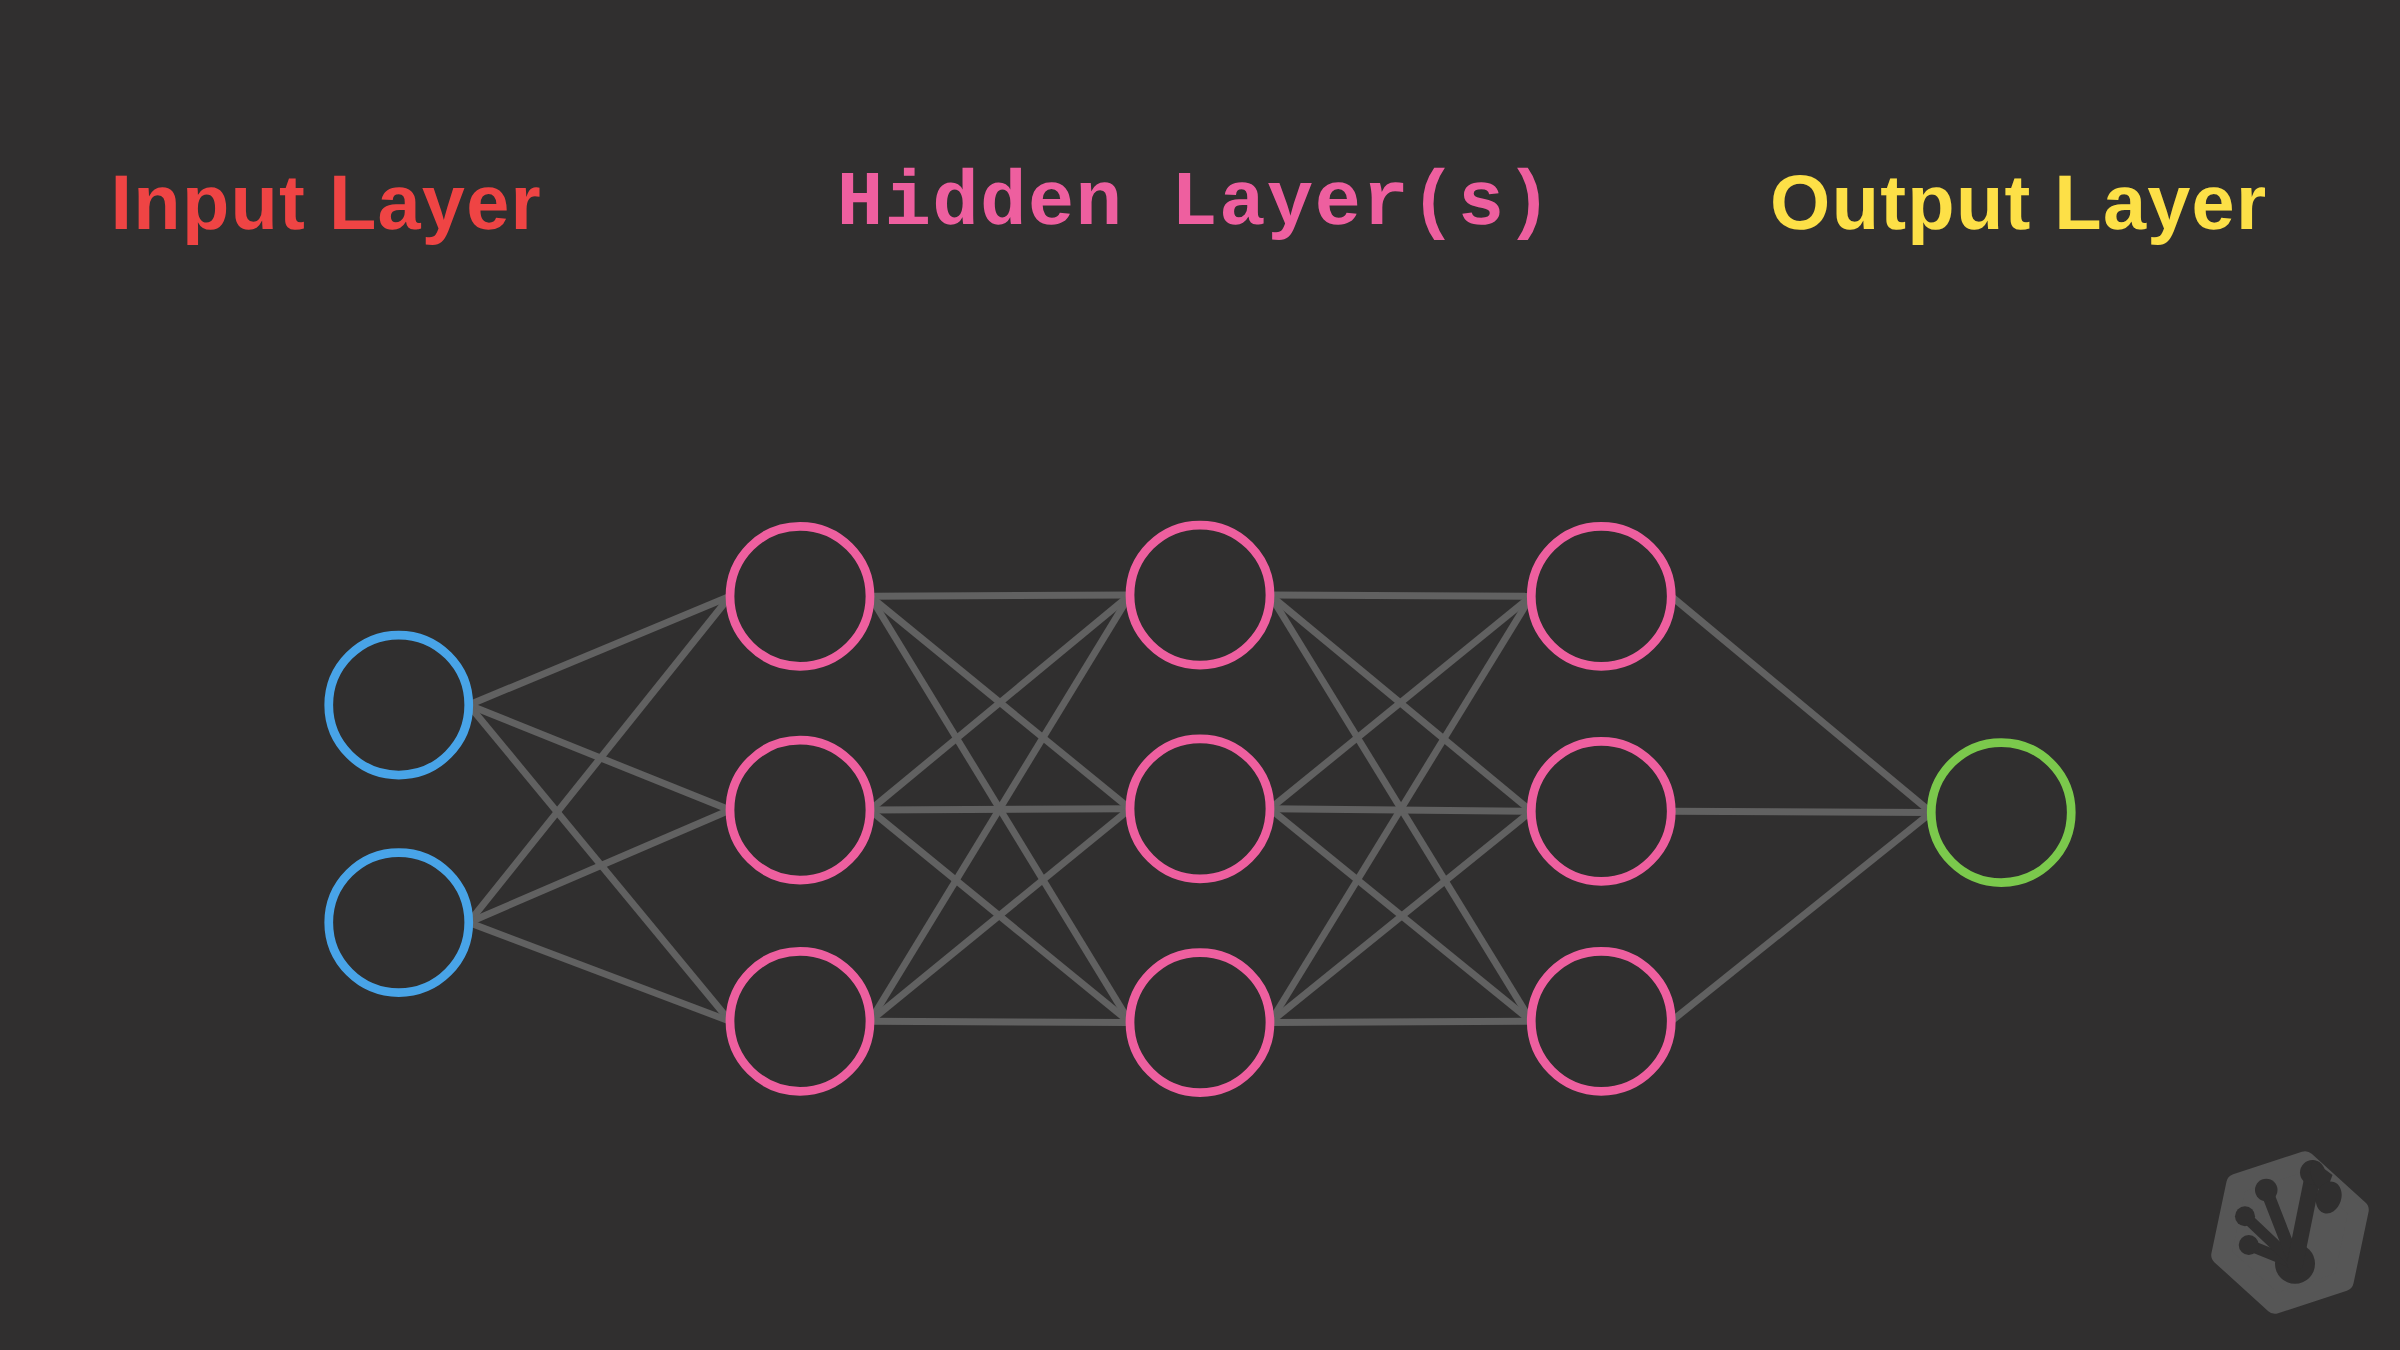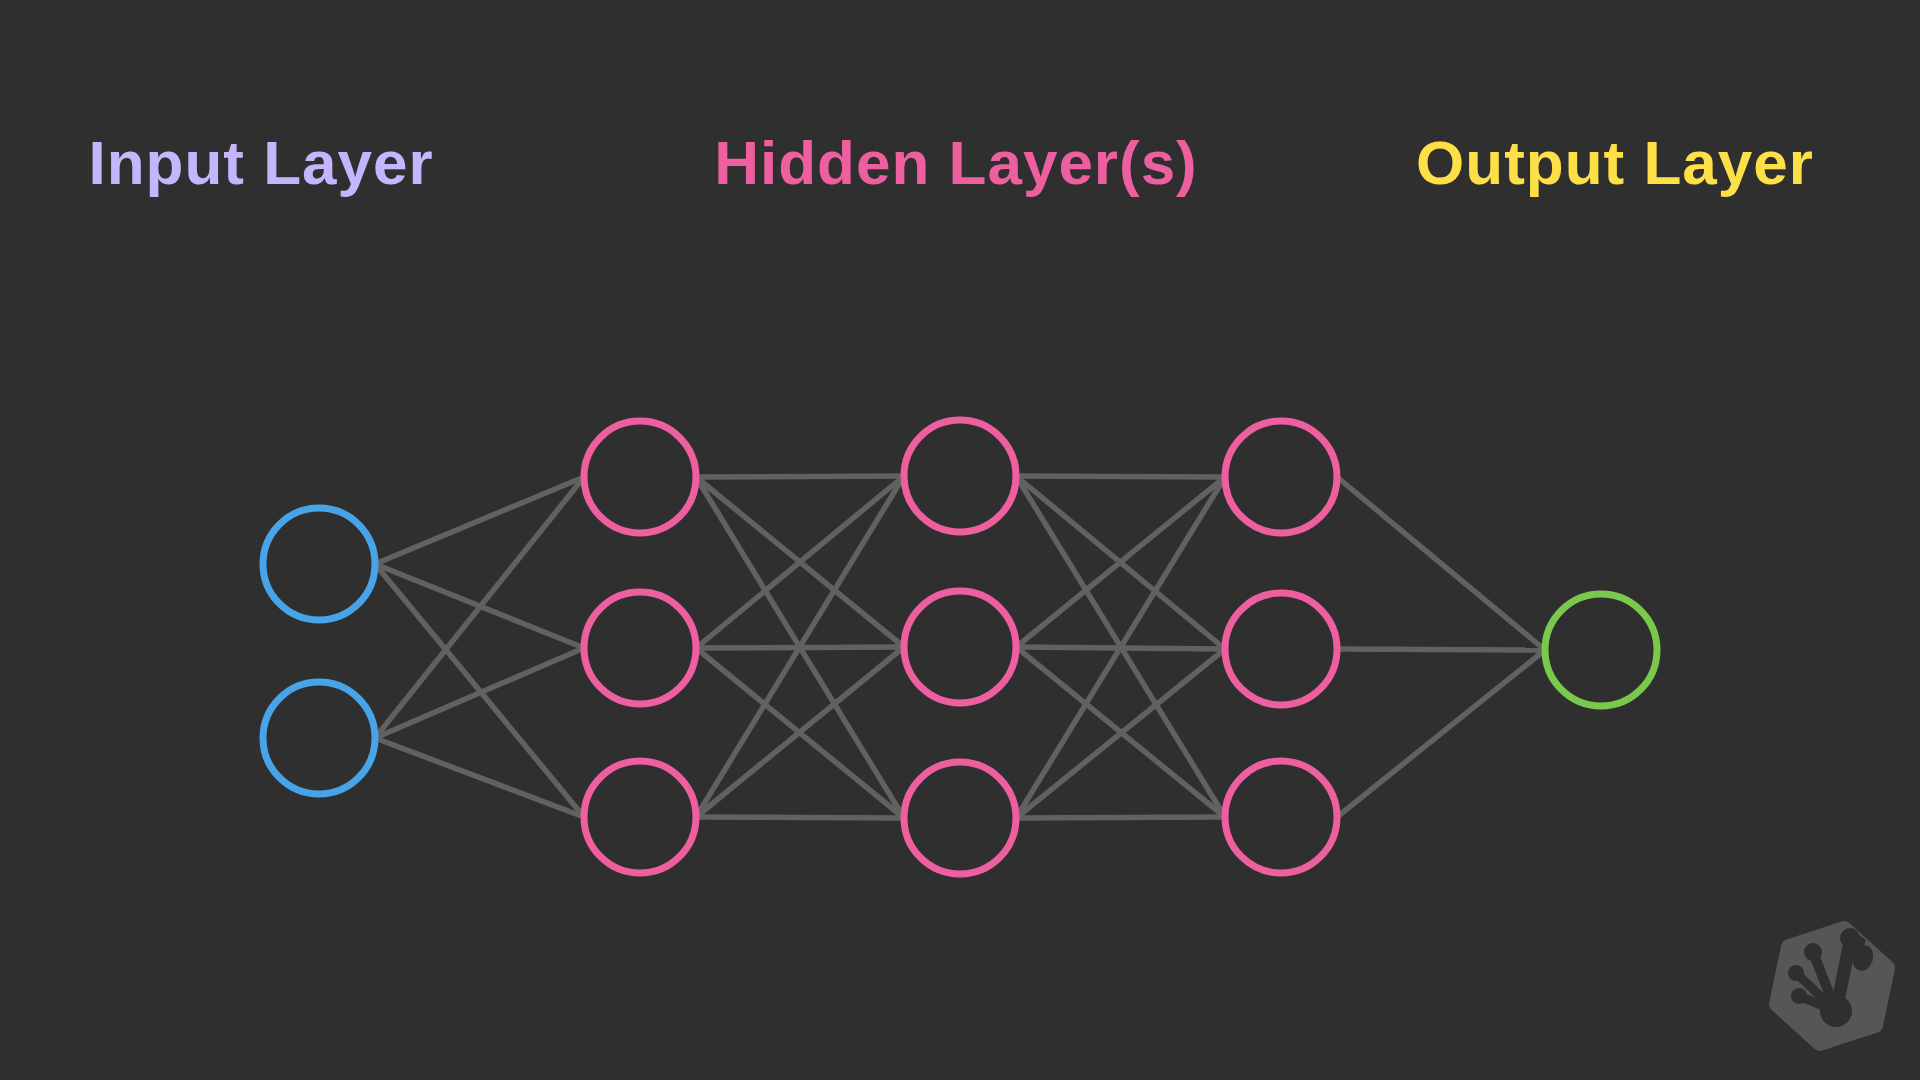--- a/index.html
+++ b/index.html
@@ -17,21 +17,21 @@
     top: 132px;
     transform: translateX(-50%);
     font-size: 62px;
     font-weight: bold;
     letter-spacing: 1px;
     white-space: nowrap;
     line-height: 1;
     user-select: none;
   }
   #label-input  { left: 261px;  }
-  #label-hidden { left: 956px;  }
+  #label-hidden { left: 956px; font-family: Liberation Mono, monospace;  }
   #label-output { left: 1615px; }
 
   #network {
     position: absolute;
     left: 0; top: 0;
     width: 1920px; height: 1080px;
   }
 
   #logo {
     position: absolute;
@@ -39,21 +39,21 @@
     top: 914px;
     width: 136px;
     height: 144px;
   }
 </style>
 </head>
 <body style="background: rgb(48, 47, 47);">
 
 <div>
 
-  <div class="layer-label" id="label-input" style="color: #c4b5fd;">Input Layer</div>
+  <div class="layer-label" id="label-input" style="color: #ef4444;">Input Layer</div>
 
   <div class="layer-label" id="label-hidden" style="color: rgb(238, 95, 159);">Hidden Layer(s)</div>
 
   <div class="layer-label" id="label-output" style="color: #fde047;">Output Layer</div>
 
   <svg id="network" viewBox="0 0 1920 1080">
       <line x1="375" y1="564" x2="584" y2="477" stroke="#616161" stroke-width="5.5"></line>
       <line x1="375" y1="564" x2="584" y2="648" stroke="#616161" stroke-width="5.5"></line>
       <line x1="375" y1="564" x2="584" y2="817" stroke="#616161" stroke-width="5.5"></line>
       <line x1="375" y1="738" x2="584" y2="477" stroke="#616161" stroke-width="5.5"></line>

